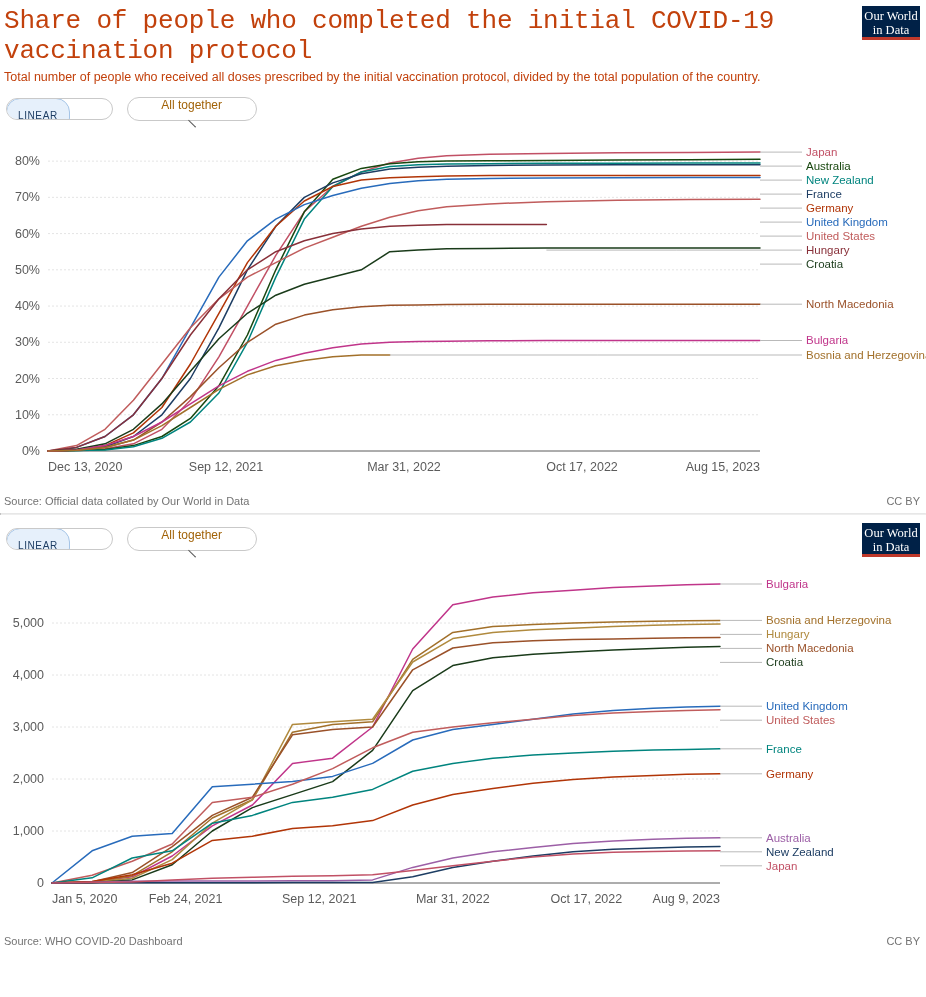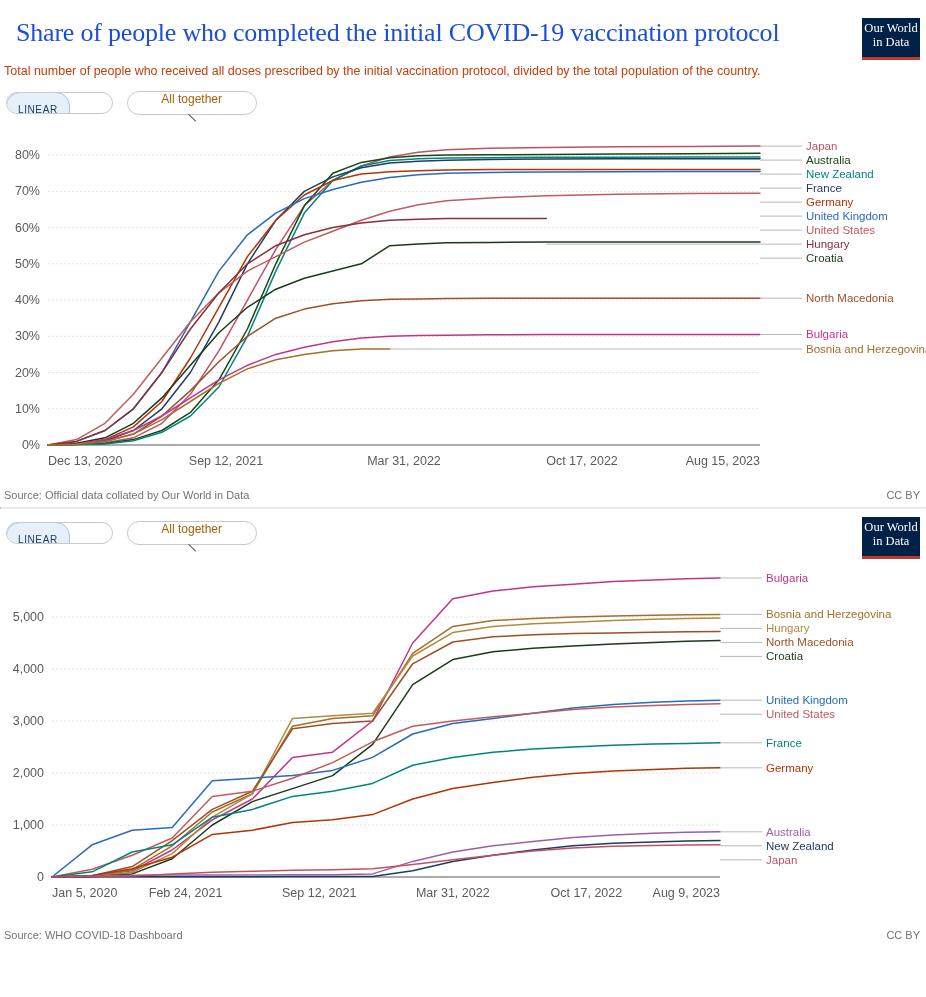--- a/index.html
+++ b/index.html
@@ -8,37 +8,37 @@
     background:#fff;
     font-family:"Liberation Sans", sans-serif;
     color:#1d1d1d;
     -webkit-font-smoothing:antialiased;
   }
   .chart-block{position:relative;width:926px;}
   .divider{border-top:1px solid #e7e7e7;margin:0;}
 
   .owid-logo{
     position:absolute;
-    width:58px;height:42px;
+    width:58px;height:34px;
     background:#002147;
     border-bottom:3px solid #c0392b;
     color:#fff;
     font-family:"Liberation Serif", serif;
     font-size:12.5px;
     line-height:14px;
     text-align:center;
     padding-top:3px;
     box-sizing:border-box;
   }
   .chart-title{
-    font-family:Liberation Serif, serif;
+    font-family:Liberation Mono, monospace;
     font-size:26px;
     font-weight:400;
-    color:#1d4ed8;
-    margin:12px;
+    color:#c2410c;
+    margin:0;
     padding:6px 0 0 4px;
     letter-spacing:-0.2px;
   }
   .chart-subtitle{
     font-size:12.5px;
     color:#c2410c;
     padding:3px 0 0 4px;
     line-height:16px;
     max-width:820px;
   }
@@ -278,16 +278,16 @@
         <path d="M720.0,286.8 L743.0,286.8 L743.0,286.8 L762.0,286.8" stroke="#b9b9b9" class="leader"></path>
         <text x="766" y="290.76" fill="#9c5fa6" class="series-label">Australia</text>
         <path d="M720.0,300.8 L743.0,300.8 L743.0,300.8 L762.0,300.8" stroke="#b9b9b9" class="leader"></path>
         <text x="766" y="304.76" fill="#1d3d63" class="series-label">New Zealand</text>
         <path d="M720.0,314.8 L743.0,314.8 L743.0,314.8 L762.0,314.8" stroke="#b9b9b9" class="leader"></path>
         <text x="766" y="318.76" fill="#c15065" class="series-label">Japan</text>
       </svg>
   </div>
 
   <div class="src-line">
-    <span>Source: WHO COVID-18 Dashboard</span>
+    <span>Source: WHO COVID-20 Dashboard</span>
     <span>CC BY</span>
   </div>
 </div>
 
 </body></html>

